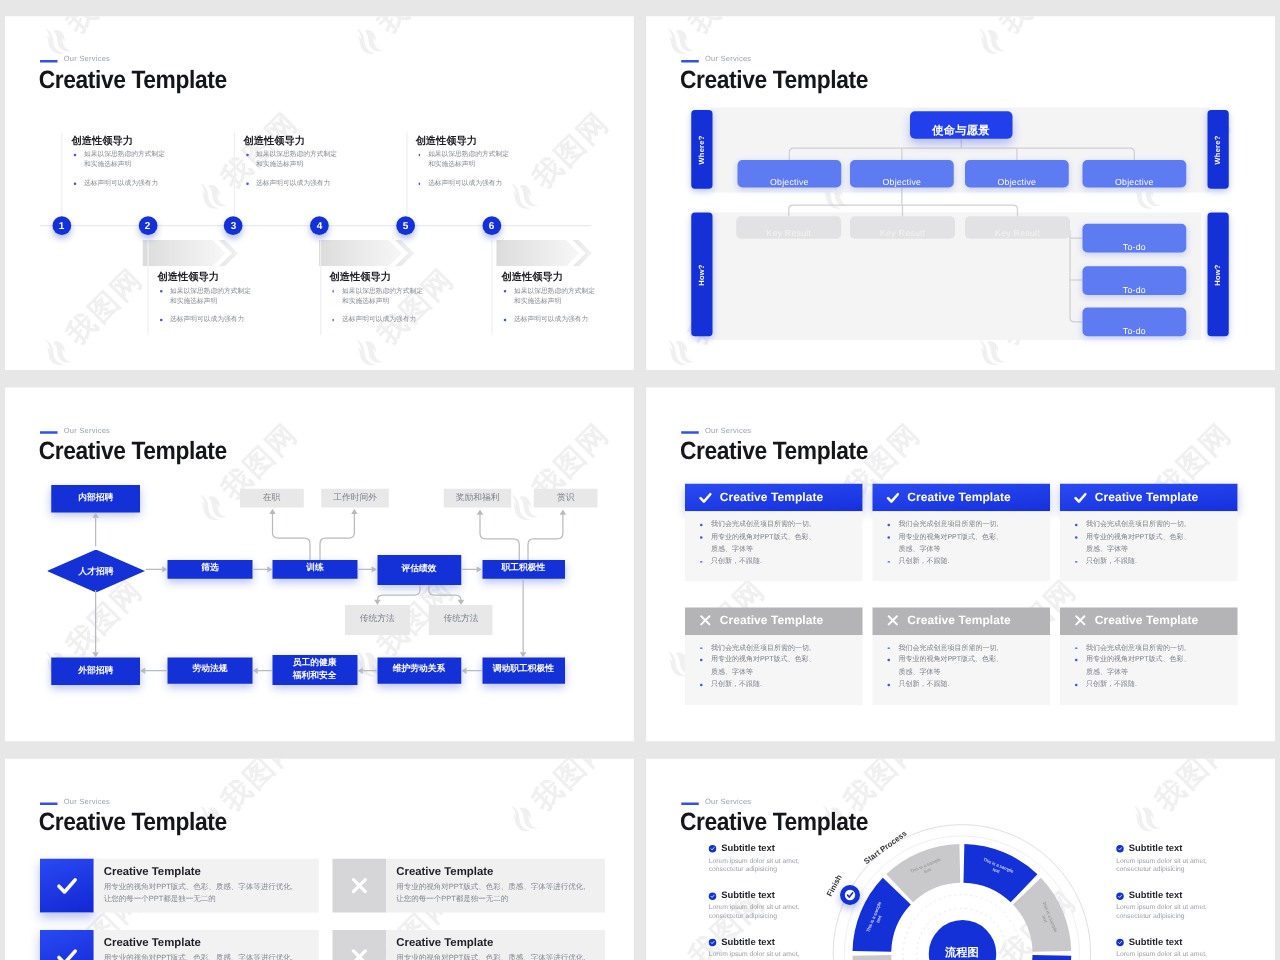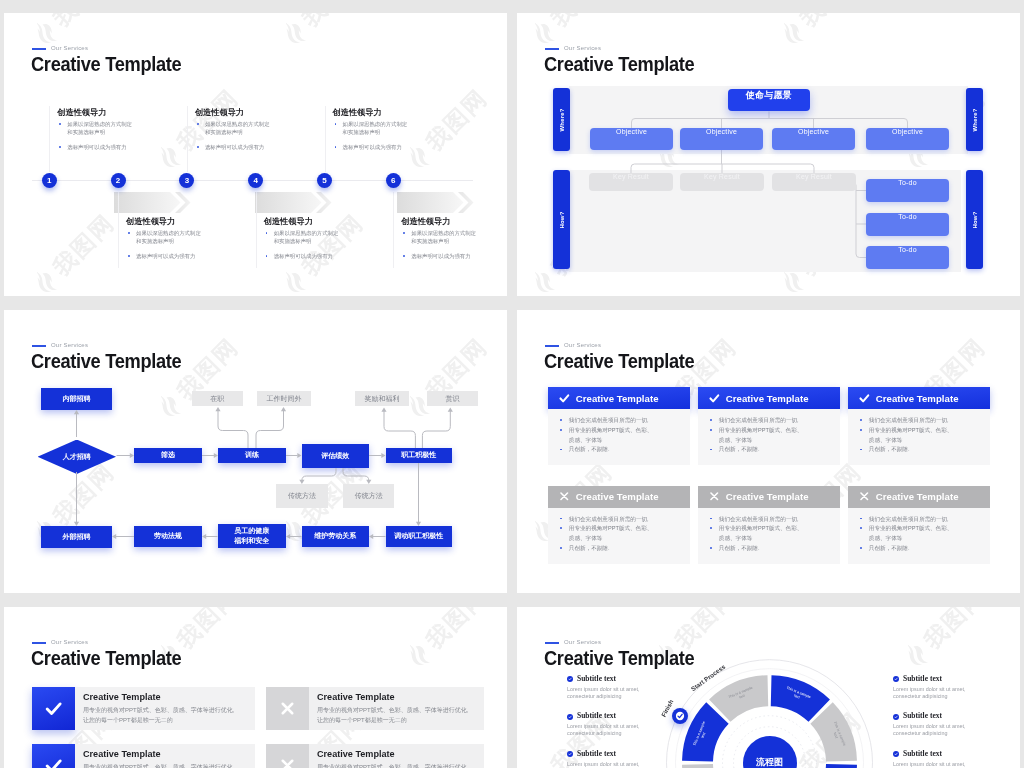--- a/index.html
+++ b/index.html
@@ -30,21 +30,21 @@
   .s1 .blk h4{margin:0;font-size:8.2px;font-weight:700;color:#1d1d22;line-height:1.1;}
   .s1 .blk .li{position:relative;padding-left:10px;font-size:5.4px;color:#83868e;line-height:1.5;margin-top:3px;}
   .s1 .blk .li + .li{margin-top:7px;}
   .s1 .blk .li b{position:absolute;left:2px;top:2.8px;width:1.8px;height:1.8px;border-radius:50%;background:#3a5ce0;display:block;}
   .s1 .chv{position:absolute;z-index:0;}
 
   
   .s2 .panel{position:absolute;background:#f4f4f5;}
   .s2 .sbar{position:absolute;background:#1431d8;border-radius:3px;box-shadow:0 2px 5px rgba(20,49,216,.3);}
   .s2 .sbar span{position:absolute;left:50%;top:50%;transform:translate(-50%,-50%) rotate(-90deg);color:#fff;font-size:6px;font-weight:600;white-space:nowrap;letter-spacing:.2px;}
-  .s2 .box{position:absolute;border-radius:4px;display:flex;align-items:flex-start;justify-content:center;color:#fff;font-size:7px;font-weight:400;letter-spacing:.2px;}
+  .s2 .box{position:absolute;border-radius:4px;display:flex;align-items:flex-end;justify-content:center;color:#fff;font-size:7px;font-weight:400;letter-spacing:.2px;}
   .s2 .mission{background:#2140ec;font-size:9px;font-weight:700;box-shadow:0 4px 8px rgba(33,64,236,.32);}
   .s2 .obj{background:#5e7bf2;box-shadow:0 2px 5px rgba(94,123,242,.3);}
   .s2 .kr{background:#e2e2e4;color:#f3f3f5;}
   .s2 .todo{background:#5e7bf2;box-shadow:0 2px 5px rgba(94,123,242,.3);}
   .s2 .cn{position:absolute;stroke:#cfcfd4;stroke-width:1;fill:none;}
 
   
   .s3 .fbox{position:absolute;display:flex;align-items:center;justify-content:center;text-align:center;font-size:7px;font-weight:700;line-height:1.45;white-space:pre-line;}
   .s3 .fb{background:#1431d8;color:#fff;box-shadow:0 3px 7px rgba(20,49,216,.3);}
   .s3 .fg{background:#e8e8e9;color:#7d808a;font-weight:400;}
@@ -69,21 +69,21 @@
   .s5 .ic svg{width:19px;height:19px;}
   .s5 .txt{flex:1 1 auto;background:#f2f2f3;padding:5px 9px 0 8px;box-sizing:border-box;}
   .s5 .row.off .txt{background:#f0f0f1;}
   .s5 .txt h5{margin:0 0 3px 0;font-size:9.1px;font-weight:700;color:#1e1f24;line-height:1.1;}
   .s5 .txt p{margin:0;font-size:6px;color:#85888f;line-height:1.7;white-space:pre-line;}
 
   
   .s6 .li6{position:absolute;width:105px;}
   .s6 .li6 .dot{position:absolute;left:0;top:2.5px;width:6px;height:6px;border-radius:50%;background:#1431d8;display:flex;align-items:center;justify-content:center;}
   .s6 .li6 .dot svg{width:4px;height:4px;}
-  .s6 .li6 h5{margin:0 0 3px 10px;font-size:7.5px;font-weight:700;color:#24252b;line-height:1.25;font-family:Liberation Serif, serif;}
+  .s6 .li6 h5{margin:0 0 3px 10px;font-size:7.5px;font-weight:700;color:#24252b;line-height:1.25;}
   .s6 .li6 p{margin:0;font-size:5.4px;color:#9a9da4;line-height:1.3;white-space:pre-line;}
   .s6 .dnt{position:absolute;}
   .s6 .ctr{position:absolute;border-radius:50%;background:#1431d8;color:#fff;display:flex;align-items:center;justify-content:center;font-size:9px;font-weight:700;}
   .s6 .fin{position:absolute;width:16px;height:16px;border-radius:50%;background:#1431d8;display:flex;align-items:center;justify-content:center;box-shadow:0 3px 7px rgba(25,55,210,.35);}
   .s6 .fin svg{width:16px;height:16px;}
 
 </style>
 </head>
 <body>
 

